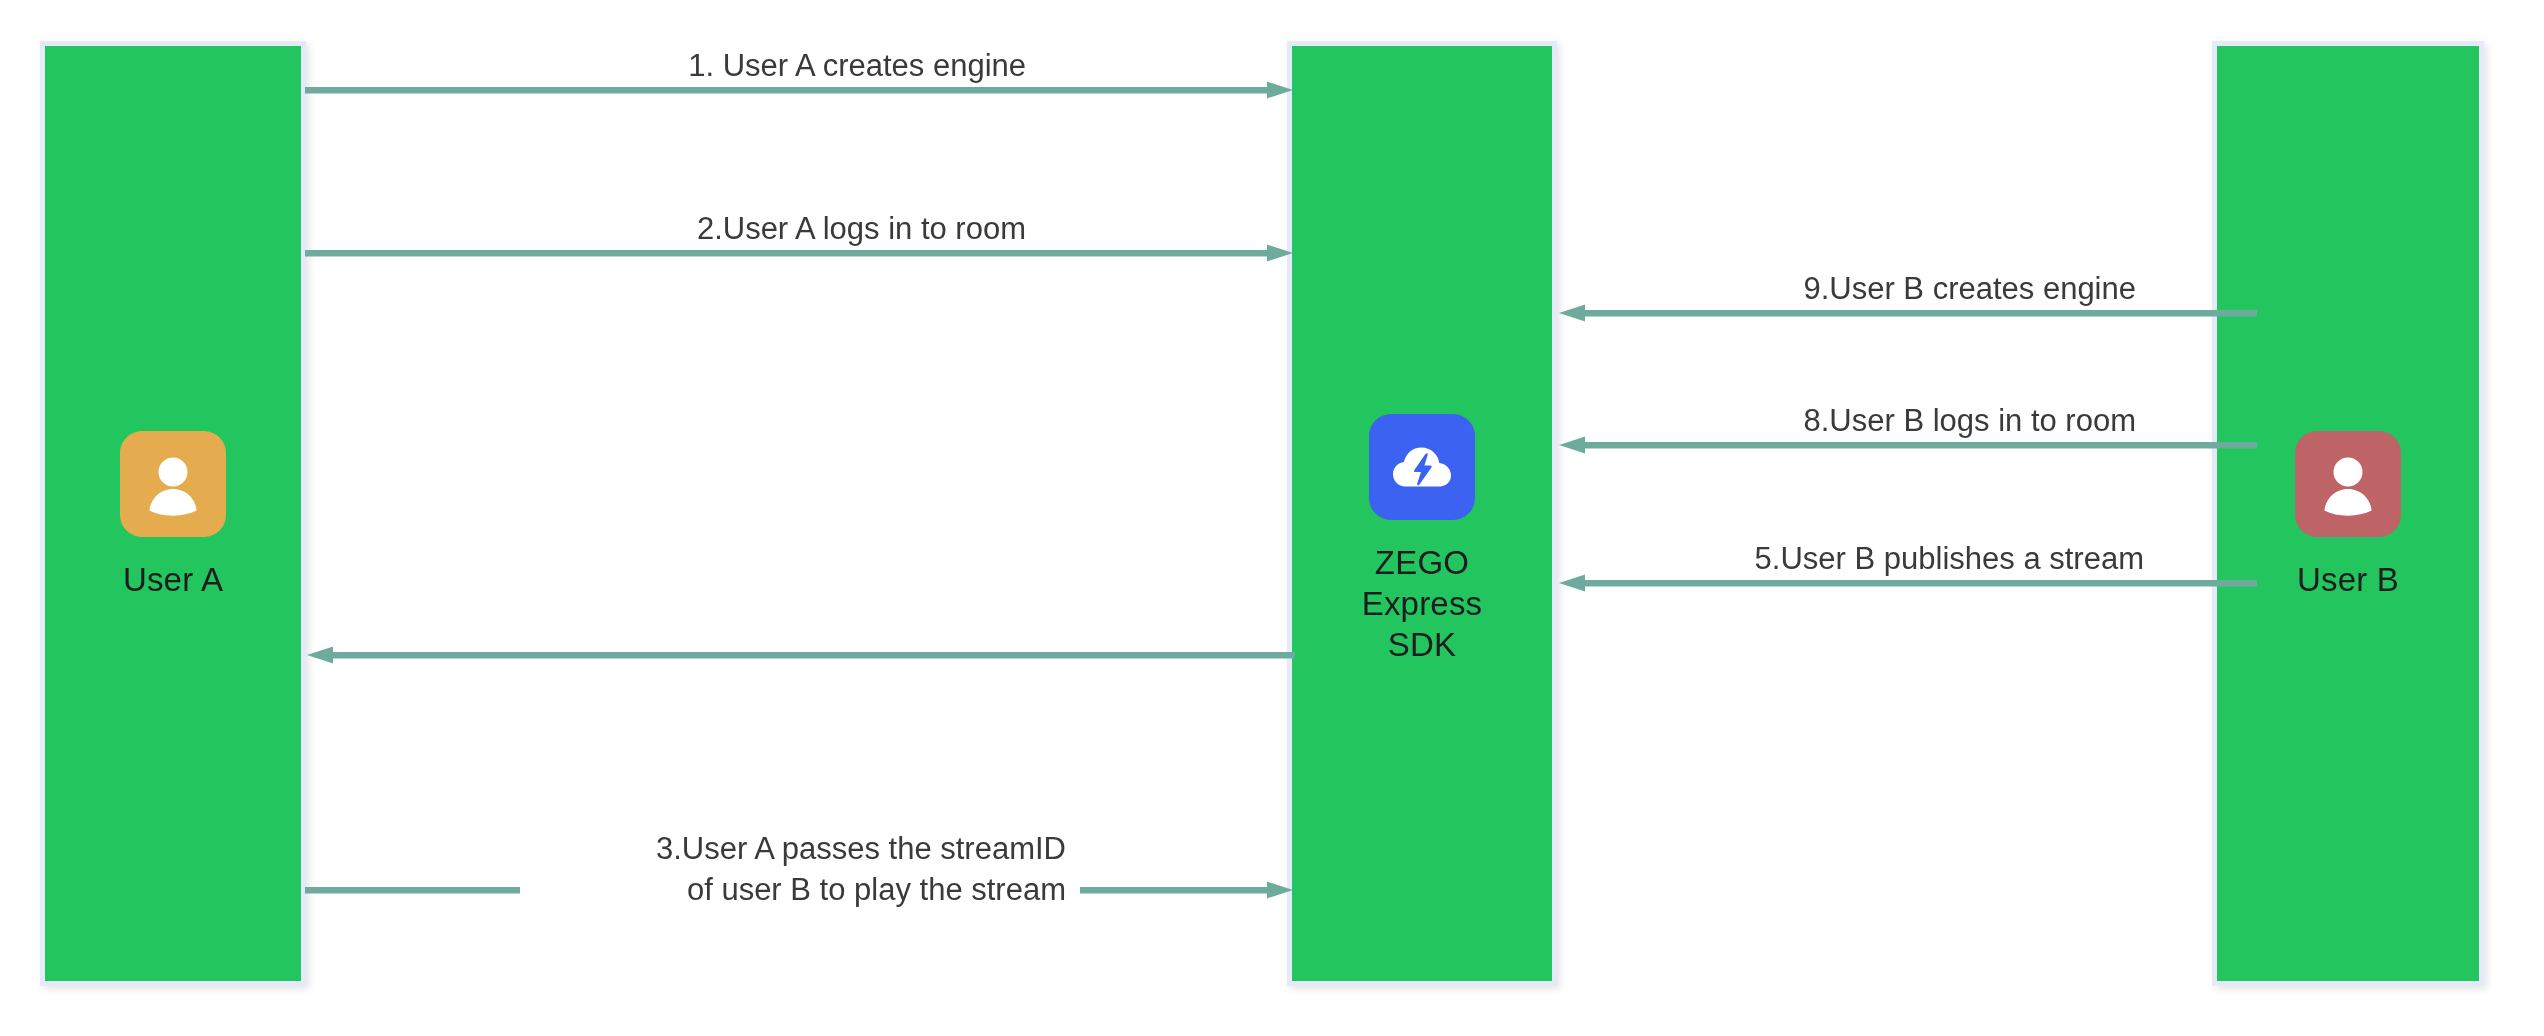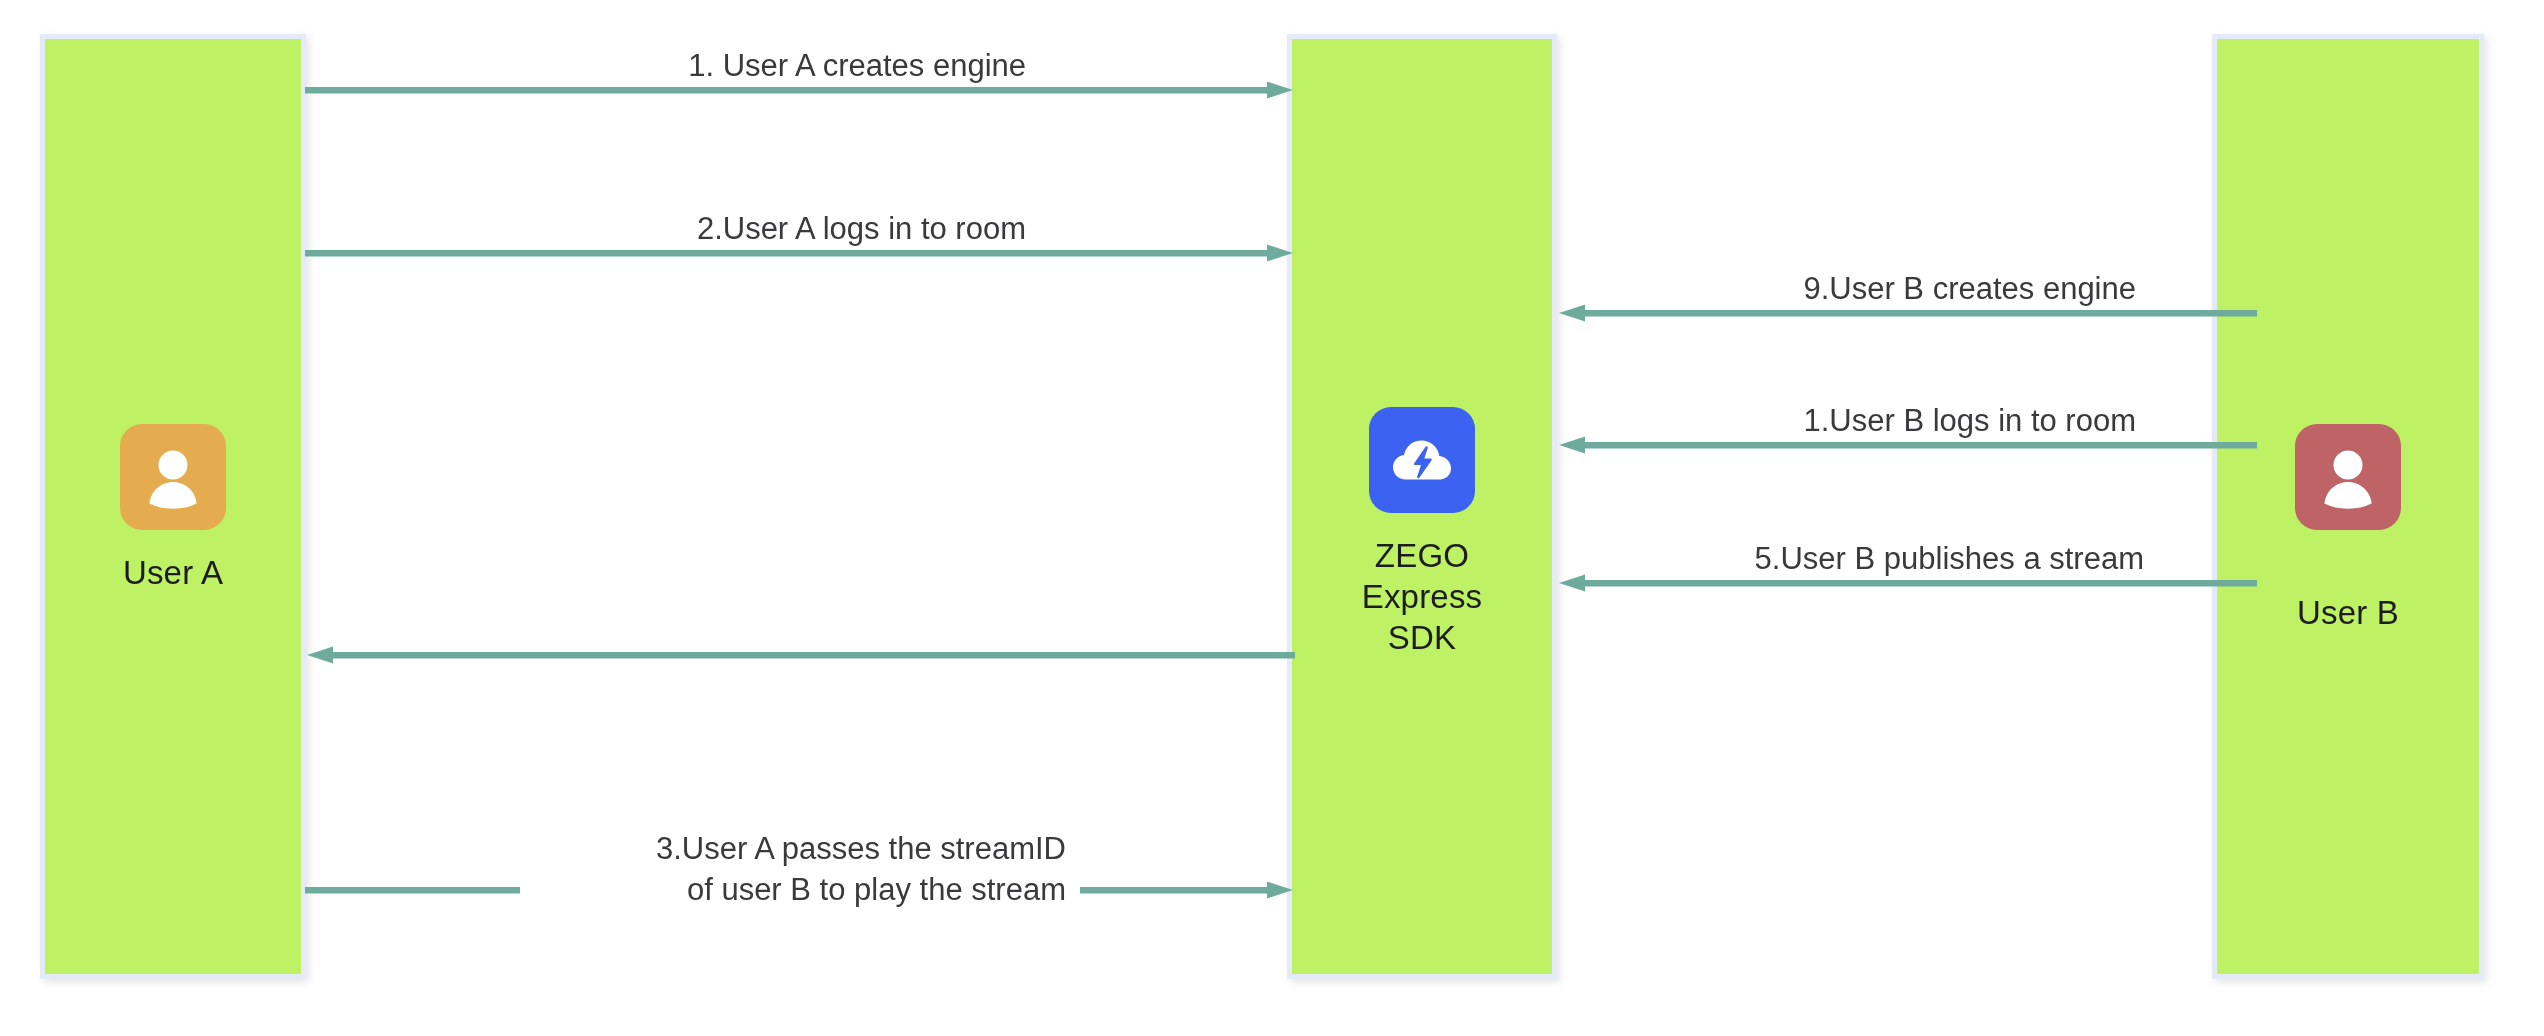--- a/index.html
+++ b/index.html
@@ -14,42 +14,42 @@
     position: relative;
     width: 2544px;
     height: 1036px;
     background: #ffffff;
     overflow: hidden;
   }
 
   
   .lane {
     position: absolute;
-    top: 34px;
+    top: 41px;
     height: 945px;
     box-sizing: border-box;
-    background: #bef264;
+    background: #22c55e;
     border: 5px solid #e5eaf8;
     box-shadow: 3px 3px 7px rgba(140,140,150,0.22);
   }
   #lane-a     { left: 40px;   width: 266px; }
   #lane-sdk   { left: 1287px; width: 270px; }
   #lane-b     { left: 2212px; width: 272px; }
 
   
   .actor {
     position: absolute;
     width: 100%;
     left: 0;
     display: flex;
     flex-direction: column;
     align-items: center;
   }
   #actor-a   { top: 385px; }
-  #actor-b   { top: 385px; gap: 40px; }
+  #actor-b   { top: 385px; }
   #actor-sdk { top: 368px; }
 
   .avatar {
     width: 106px;
     height: 106px;
     border-radius: 22px;
     display: flex;
     align-items: center;
     justify-content: center;
   }
@@ -156,21 +156,21 @@
     </svg>
   </div>
   <div class="arrow-label" style="left:1660px; top:268px; width:490px;">9.User B creates engine</div>
 
   <div class="arrow" style="left:1557px; top:430px; width:700px;">
     <svg viewBox="0 0 700 30" preserveAspectRatio="none">
       <rect x="26" y="12" width="674" height="6.5" fill="#6fab9d"></rect>
       <path d="M28 6.5 L2 15 L28 23.5 Z" fill="#6fab9d"></path>
     </svg>
   </div>
-  <div class="arrow-label" style="left:1660px; top:400px; width:490px;">1.User B logs in to room</div>
+  <div class="arrow-label" style="left:1660px; top:400px; width:490px;">8.User B logs in to room</div>
 
   <div class="arrow" style="left:1557px; top:568px; width:700px;">
     <svg viewBox="0 0 700 30" preserveAspectRatio="none">
       <rect x="26" y="12" width="674" height="6.5" fill="#6fab9d"></rect>
       <path d="M28 6.5 L2 15 L28 23.5 Z" fill="#6fab9d"></path>
     </svg>
   </div>
   <div class="arrow-label" style="left:1648px; top:538px; width:510px;">5.User B publishes a stream</div>
 
   <div class="arrow" style="left:305px; top:640px; width:990px;">

